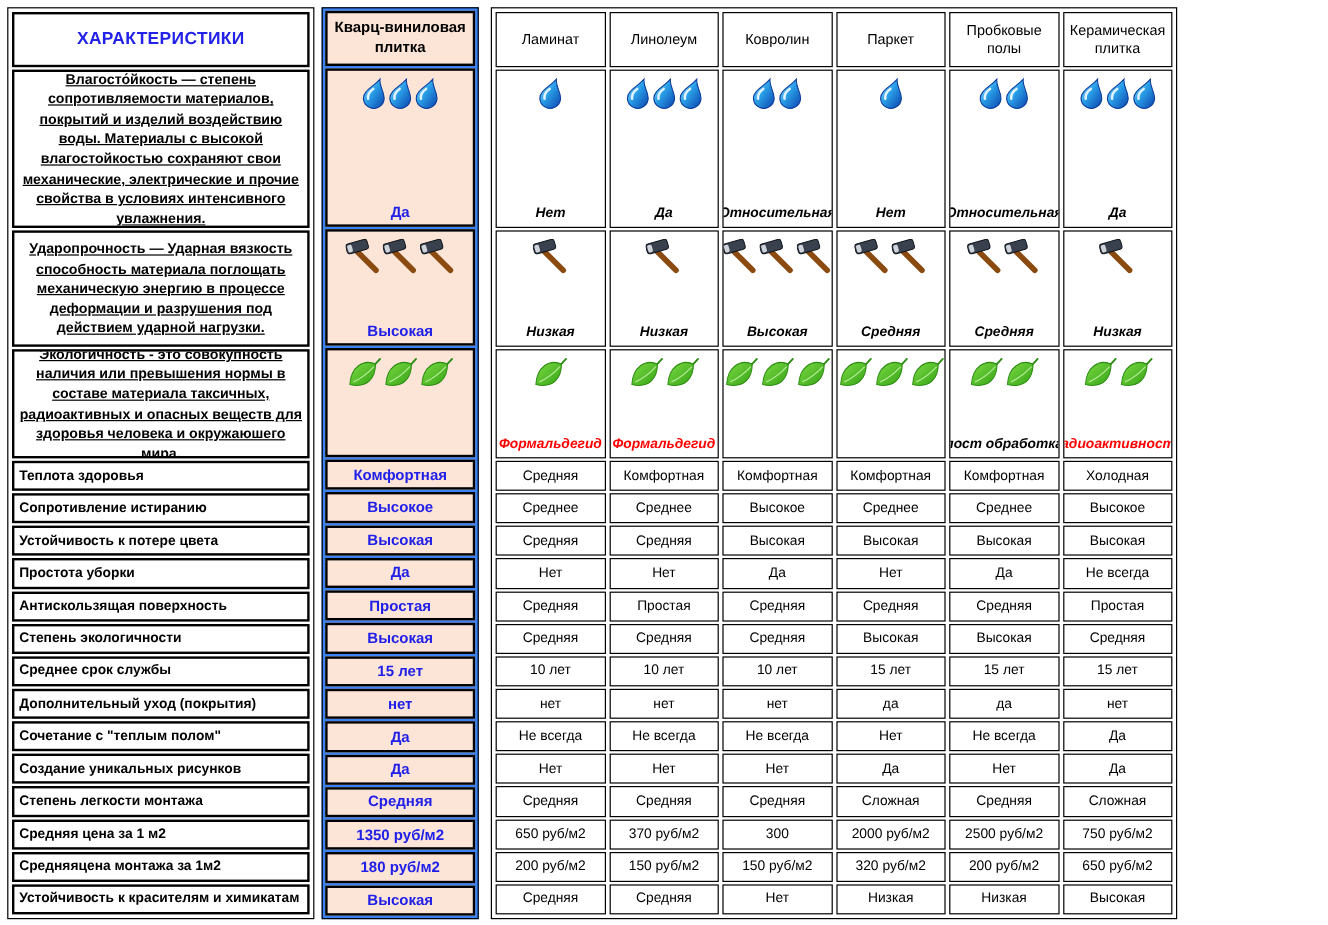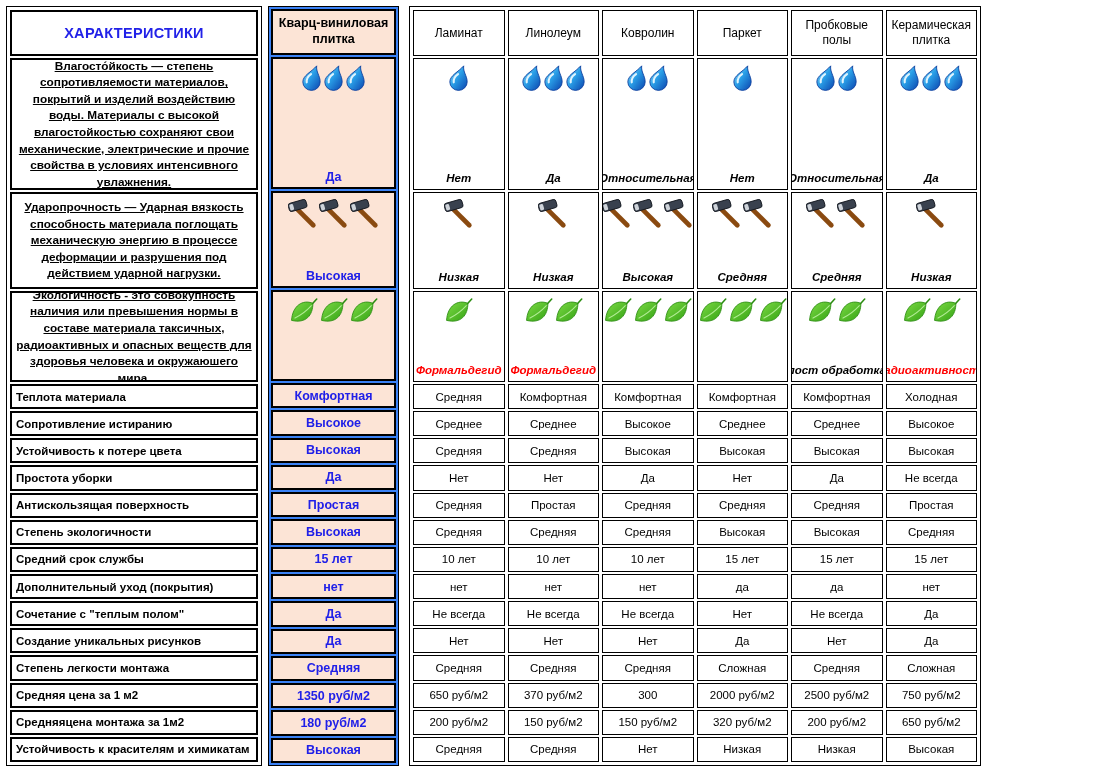--- a/index.html
+++ b/index.html
@@ -74,27 +74,27 @@
     </linearGradient>
   </defs>
 </svg>
 
 <div class="stage">
   <div class="tbl" id="leftTable">
       <div class="lheader">ХАРАКТЕРИСТИКИ</div>
       <div class="lcell big">Влагосто́йкость — степень сопротивляемости материалов, покрытий и изделий воздействию воды. Материалы с высокой влагостойкостью сохраняют свои механические, электрические и прочие свойства в условиях интенсивного увлажнения.</div>
       <div class="lcell big">Ударопрочность — Ударная вязкость способность материала поглощать механическую энергию в процессе деформации и разрушения под действием ударной нагрузки.</div>
       <div class="lcell big">Экологичность - это совокупность наличия или превышения нормы в составе материала таксичных, радиоактивных и опасных веществ для здоровья человека и окружаюшего мира.</div>
-      <div class="lcell">Теплота материала</div>
+      <div class="lcell">Теплота здоровья</div>
       <div class="lcell">Сопротивление истиранию</div>
       <div class="lcell">Устойчивость к потере цвета</div>
       <div class="lcell">Простота уборки</div>
       <div class="lcell">Антискользящая поверхность</div>
       <div class="lcell">Степень экологичности</div>
-      <div class="lcell">Средний срок службы</div>
+      <div class="lcell">Среднее срок службы</div>
       <div class="lcell">Дополнительный уход (покрытия)</div>
       <div class="lcell">Сочетание с "теплым полом"</div>
       <div class="lcell">Создание уникальных рисунков</div>
       <div class="lcell">Степень легкости монтажа</div>
       <div class="lcell">Средняя цена за 1 м2</div>
       <div class="lcell">Средняяцена монтажа за 1м2</div>
       <div class="lcell">Устойчивость к красителям и химикатам</div>
     </div>
   <div class="tbl" id="quartzTable">
       <div class="qcell qheader">Кварц-виниловая плитка</div>

